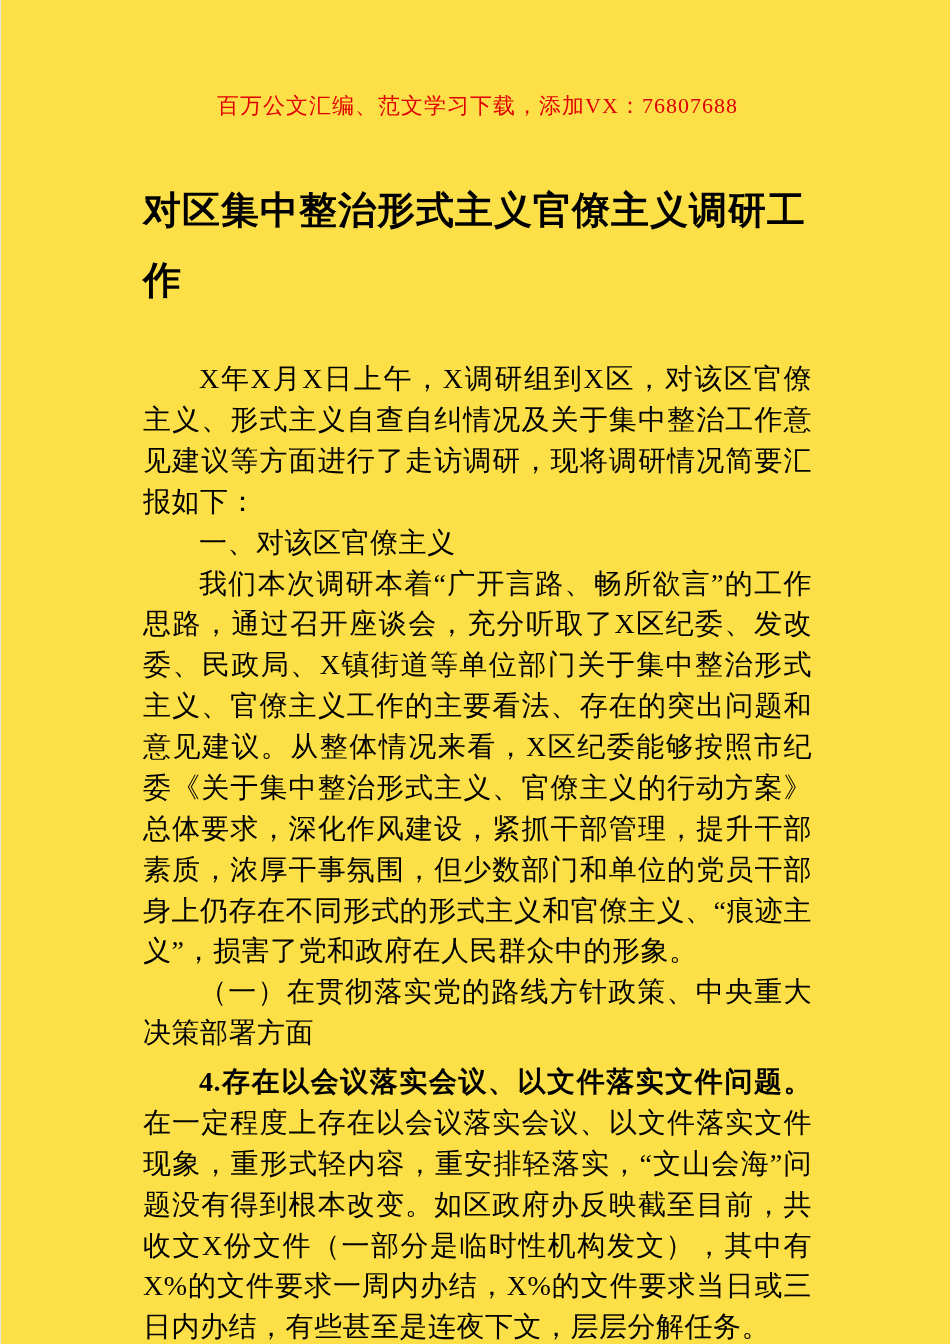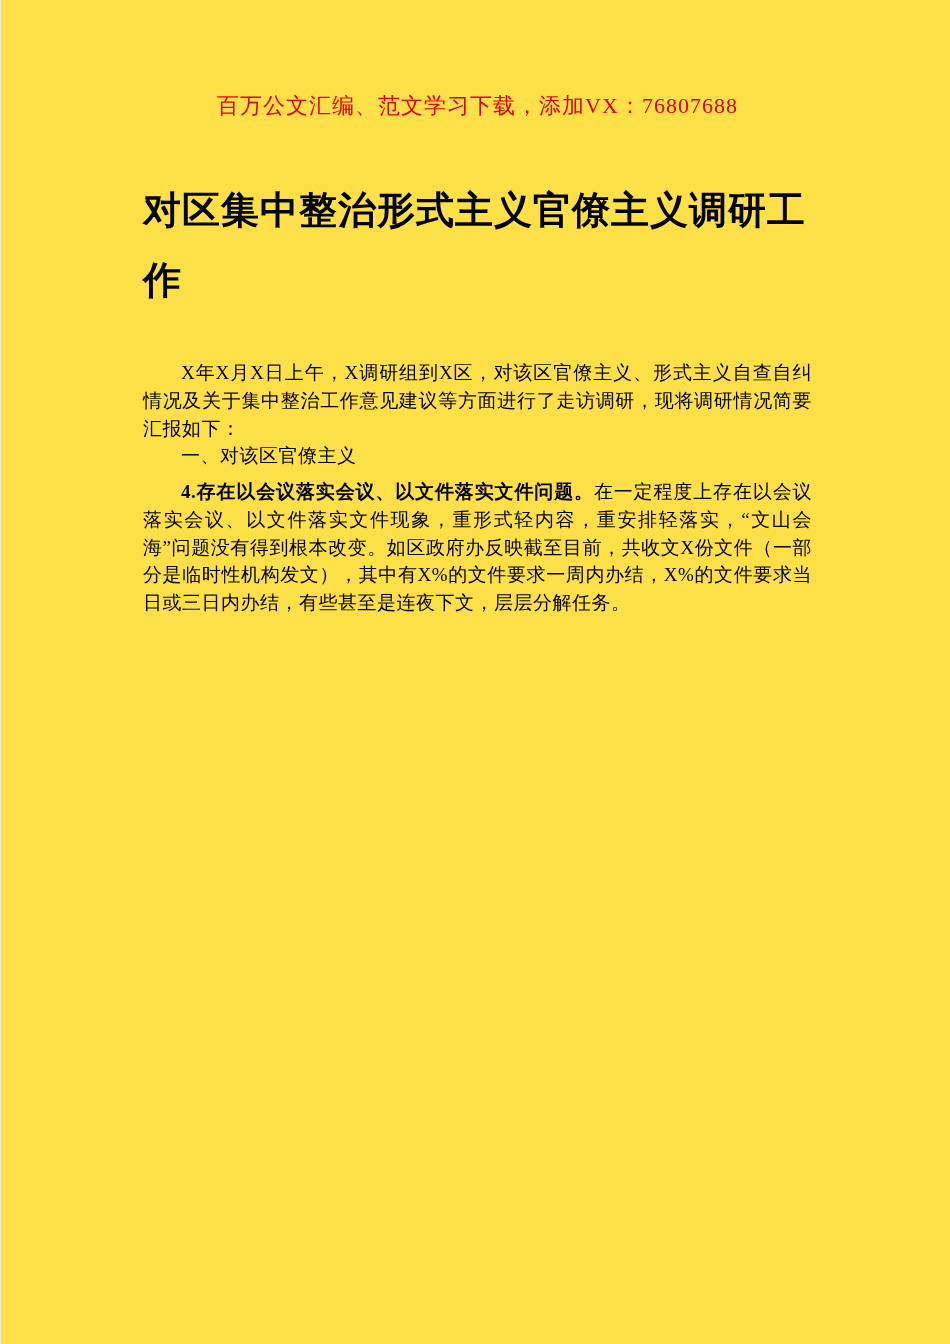--- a/index.html
+++ b/index.html
@@ -29,21 +29,21 @@
   }
   .doc-title {
     font-size: 38px;
     font-weight: 700;
     line-height: 1.85;
     margin: 54px 0 44px 0;
     letter-spacing: 1px;
   }
   .doc-body p {
     margin: 0;
-    font-size: 19px;
+    font-size: 28px;
     line-height: 1.46;
     text-align: justify;
     text-indent: 2em;
     letter-spacing: 0.5px;
   }
   .doc-body p.space-before-sm { margin-top: 8px; }
   .lead-bold { font-weight: 700; }
 </style>
 </head>
 <body>
@@ -59,21 +59,27 @@
   <div class="doc-body">
 
     <p>
       <span>X年X月X日上午，X调研组到X区，对该区官僚主义、形式主义自查自纠情况及关于集中整治工作意见建议等方面进行了走访调研，现将调研情况简要汇报如下：</span>
     </p>
 
     <p>
       <span>一、对该区官僚主义</span>
     </p>
 
+    <p>
+      <span>我们本次调研本着“广开言路、畅所欲言”的工作思路，通过召开座谈会，充分听取了X区纪委、发改委、民政局、X镇街道等单位部门关于集中整治形式主义、官僚主义工作的主要看法、存在的突出问题和意见建议。从整体情况来看，X区纪委能够按照市纪委《关于集中整治形式主义、官僚主义的行动方案》总体要求，深化作风建设，紧抓干部管理，提升干部素质，浓厚干事氛围，但少数部门和单位的党员干部身上仍存在不同形式的形式主义和官僚主义、“痕迹主义”，损害了党和政府在人民群众中的形象。</span>
+    </p>
 
 
+    <p>
+      <span>（一）在贯彻落实党的路线方针政策、中央重大决策部署方面</span>
+    </p>
 
     <p class="space-before-sm">
       <span class="lead-bold">4.存在以会议落实会议、以文件落实文件问题。</span><span>在一定程度上存在以会议落实会议、以文件落实文件现象，重形式轻内容，重安排轻落实，“文山会海”问题没有得到根本改变。如区政府办反映截至目前，共收文X份文件（一部分是临时性机构发文），其中有X%的文件要求一周内办结，X%的文件要求当日或三日内办结，有些甚至是连夜下文，层层分解任务。</span>
     </p>
 
   </div>
 </div>
 
 </body></html>

